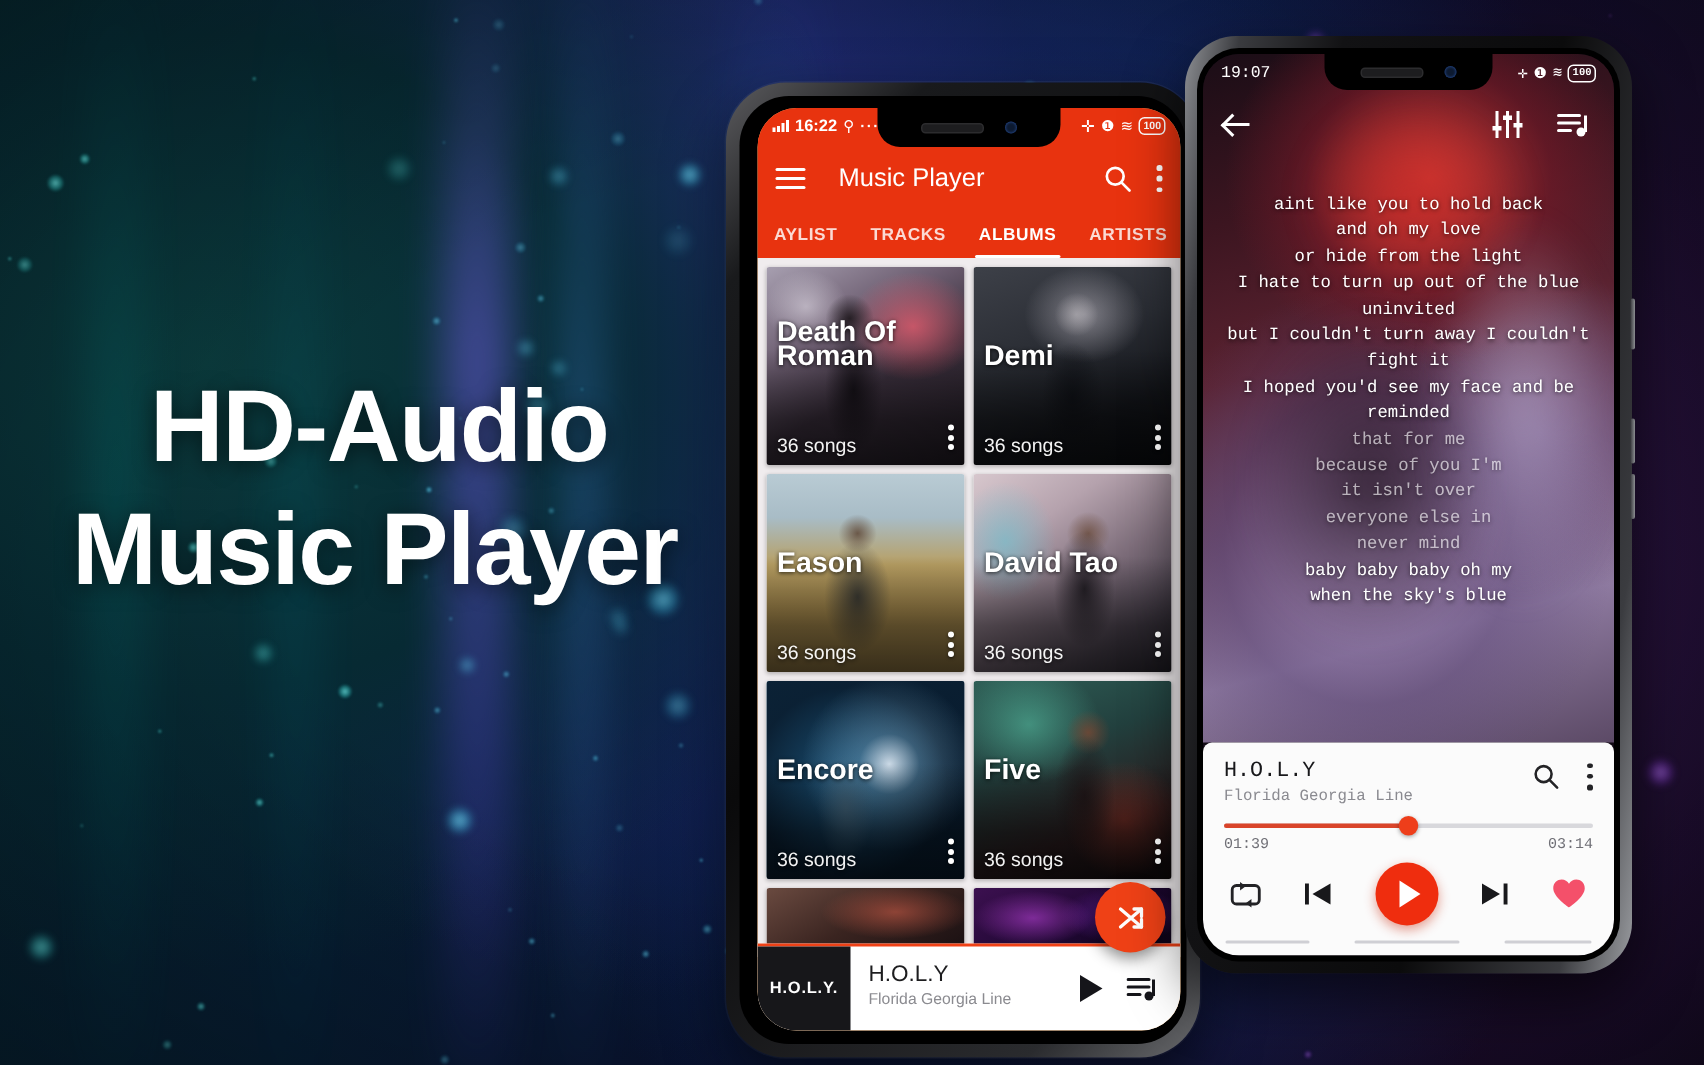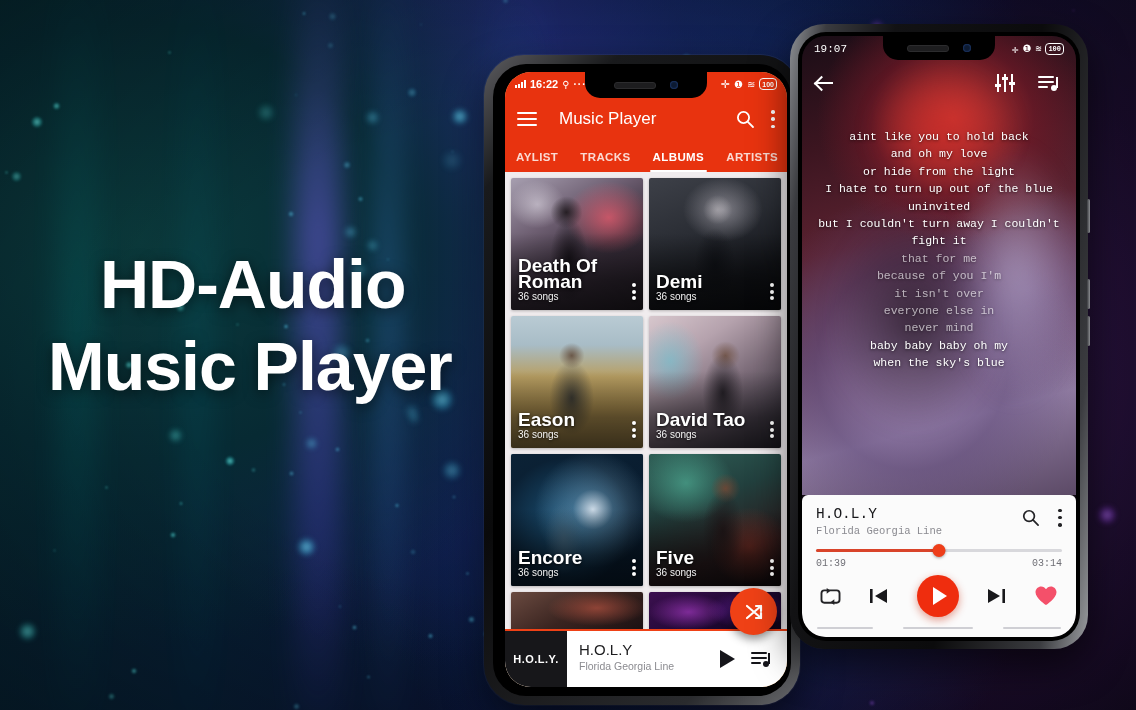--- a/index.html
+++ b/index.html
@@ -87,21 +87,21 @@
   .tab.active{color:#fff;}
   .tab.active:after{content:"";position:absolute;left:8px;right:8px;bottom:0;height:2.5px;background:#fff;border-radius:2px;}
 
   .grid{display:grid;grid-template-columns:1fr 1fr;gap:6px;padding:6px;background:#f0ecee;}
   .card{position:relative;height:132px;border-radius:2px;overflow:hidden;box-shadow:0 1px 3px rgba(0,0,0,.25);}
   .card .art{position:absolute;inset:0;}
   .card .shade{position:absolute;left:0;right:0;bottom:0;height:58%;
     background:linear-gradient(180deg,rgba(0,0,0,0) 0%,rgba(0,0,0,.45) 60%,rgba(0,0,0,.6) 100%);}
   .card .meta{position:absolute;left:7px;bottom:6px;color:#fff;text-shadow:0 1px 3px rgba(0,0,0,.8);}
   .card .meta .nm{font-size:19px;line-height:16px;font-weight:bold;}
-  .card .meta .sg{font-size:10px;line-height:14px;opacity:.95;}
+  .card .meta .sg{font-size:13px;line-height:14px;opacity:.95;margin-top:44px;}
   .card .dots{position:absolute;right:7px;bottom:10px;width:4px;height:17px;
     display:flex;flex-direction:column;justify-content:space-between;align-items:center;}
   .card .dots i{width:4px;height:4px;border-radius:50%;background:#fff;display:block;box-shadow:0 1px 2px rgba(0,0,0,.6);}
 
   .fab{position:absolute;right:10px;bottom:52px;width:47px;height:47px;border-radius:50%;
     background:#ef4116;box-shadow:0 4px 10px rgba(0,0,0,.45);display:flex;align-items:center;justify-content:center;z-index:30;}
 
   .mini{position:absolute;left:0;right:0;bottom:0;height:56px;display:flex;align-items:stretch;z-index:28;
     border-top:2px solid #ef4116;background:#fff;}
   .mini .thumb{width:62px;background:#17171a;display:flex;align-items:center;justify-content:center;}
@@ -570,20 +570,21 @@
           </span>
         </div>
       </div>
 
       <div class="lyrics">
         <div>aint like you to hold back</div>
         <div>and oh my love</div>
         <div>or hide from the light</div>
         <div>I hate to turn up out of the blue uninvited</div>
         <div>but I couldn't turn away I couldn't fight it</div>
+        <div>I hoped you'd see my face and be reminded</div>
         <div class="dim">that for me</div>
         <div class="dim">because of you I'm</div>
         <div class="dim">it isn't over</div>
         <div class="dim">everyone else in</div>
         <div class="dim">never mind</div>
         <div>baby baby baby oh my</div>
         <div>when the sky's blue</div>
       </div>
 
       <div class="np-panel">

